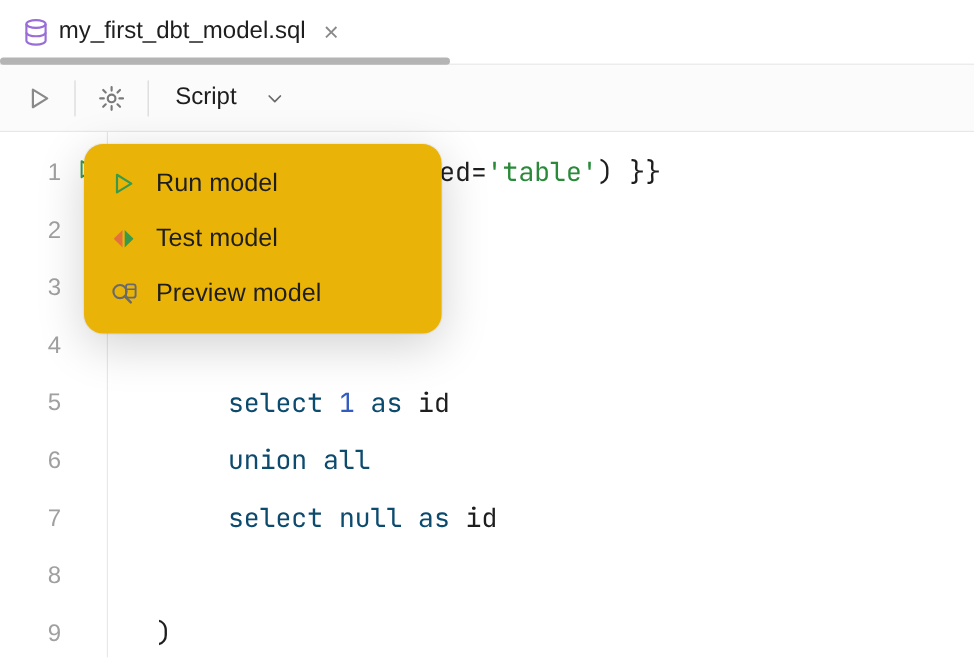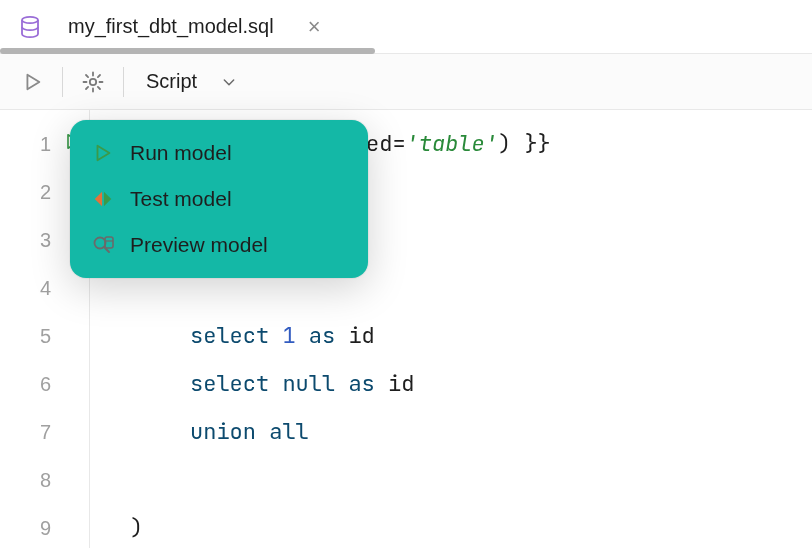--- a/index.html
+++ b/index.html
@@ -14,21 +14,21 @@
     .tab-bar {
       display: flex;
       align-items: center;
       height: 54px;
       border-bottom: 1px solid #e8e8e8;
       position: relative;
     }
     .tab {
       display: flex;
       align-items: center;
-      gap: 26px;
+      gap: 7px;
       padding: 0 18px;
       height: 100%;
       font-size: 20px;
       color: #1e1e1e;
     }
     .tab-progress {
       position: absolute;
       bottom: -1px;
       left: 0;
       width: 375px;
@@ -108,29 +108,29 @@
     }
     .code {
       flex: 1;
       padding-top: 10px;
       font-family: "JetBrains Mono", "Menlo", "Consolas", monospace;
       font-size: 22px;
       line-height: 48px;
     }
     .code-line { height: 48px; padding-left: 28px; white-space: pre; }
     .tok-kw { color: #0c4a6e; }
-    .tok-str { color: #2a8a3a; font-style: italic; }
+    .tok-str { color: #2a8a3a; }
     .tok-plain { color: #1e1e1e; }
     .tok-num { color: #325cc0; }
     .popup {
       position: absolute;
       left: 70px;
       top: 10px;
       width: 298px;
-      background: #14b8a6;
+      background: #eab308;
       border-radius: 16px;
       box-shadow: 0 10px 40px rgba(0,0,0,0.18), 0 0 0 1px rgba(0,0,0,0.04);
       padding: 10px 0;
       z-index: 10;
     }
     .popup-item {
       display: flex;
       align-items: center;
       gap: 14px;
       padding: 10px 20px;
@@ -216,22 +216,22 @@
         <span>9</span>
       </div>
   </div>
 
   <div class="code">
     <div class="code-line" style="padding-left:210px;"><span class="tok-plain">ialized=</span><span class="tok-str">'table'</span><span class="tok-plain">) }}</span></div>
     <div class="code-line"></div>
     <div class="code-line" style="padding-left:190px;"><span class="tok-plain">a </span><span class="tok-kw">as</span><span class="tok-plain"> (</span></div>
     <div class="code-line"></div>
     <div class="code-line" style="padding-left:100px;"><span class="tok-kw">select </span><span class="tok-num">1</span><span class="tok-plain"> </span><span class="tok-kw">as</span><span class="tok-plain"> id</span></div>
+    <div class="code-line" style="padding-left:100px;"><span class="tok-kw">union all</span></div>
     <div class="code-line" style="padding-left:100px;"><span class="tok-kw">select null as</span><span class="tok-plain"> id</span></div>
-    <div class="code-line" style="padding-left:100px;"><span class="tok-kw">union all</span></div>
     <div class="code-line"></div>
     <div class="code-line" style="padding-left:40px;"><span class="tok-plain">)</span></div>
   </div>
 
   <div class="popup">
     <div class="popup-item">
       <span class="popup-icon">
         <svg viewBox="0 0 24 24" width="22" height="22">
             <path d="M6 4 L19 12 L6 20 Z" fill="none" stroke="#3a9a4a" stroke-width="2" stroke-linejoin="round"></path>
           </svg>

